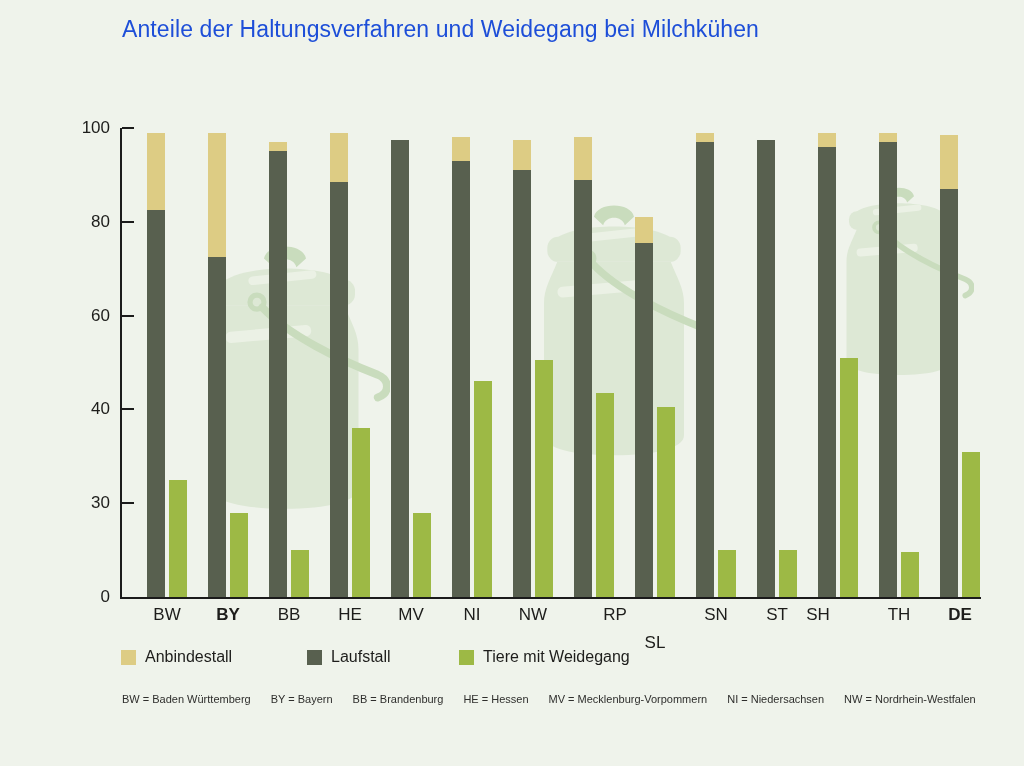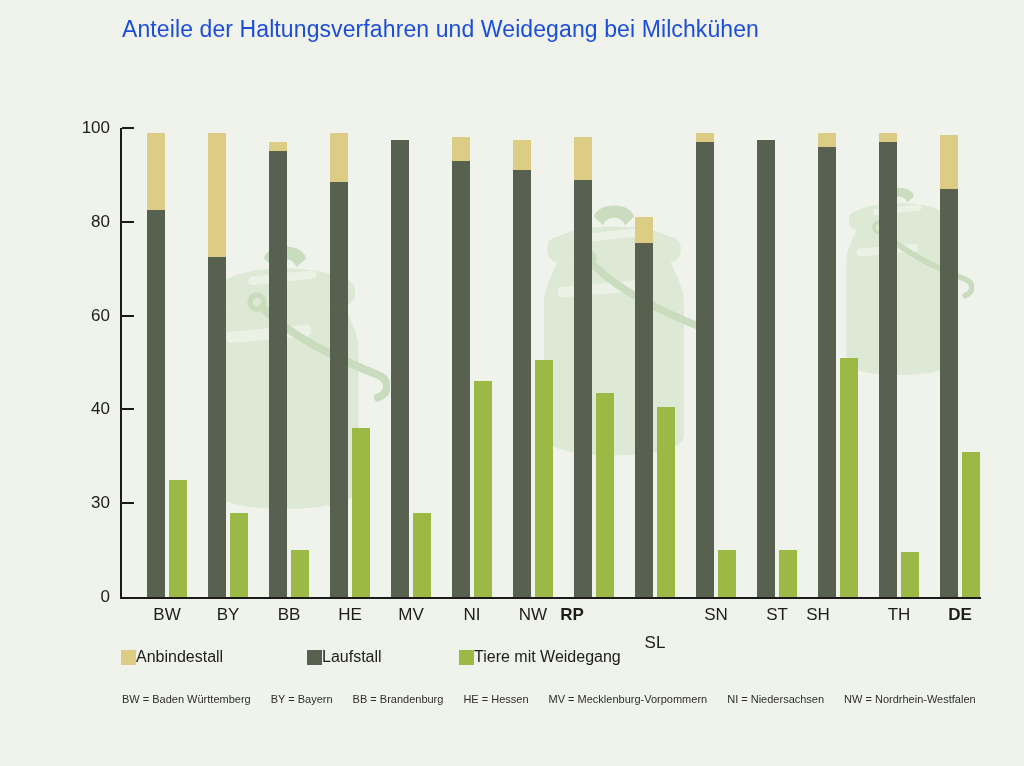--- a/index.html
+++ b/index.html
@@ -9,21 +9,21 @@
          font-weight:400;color:#1d4ed8;letter-spacing:.1px;}
   .plot{position:absolute;left:120px;top:128px;width:859px;height:469px;
         border-left:2px solid #1b1b1b;border-bottom:2px solid #1b1b1b;}
   .watermark{position:absolute;z-index:0;}
   .ytick{position:absolute;left:0;width:12px;height:2px;background:#1b1b1b;z-index:2;}
   .ylabel{position:absolute;left:-56px;width:44px;text-align:right;font-size:17px;color:#1d1d1b;z-index:2;}
   .bar{position:absolute;z-index:1;}
   .xlabel{position:absolute;width:60px;text-align:center;font-size:17px;color:#1d1d1b;top:477px;}
   .xlabel.bold{font-weight:700;}
   .legend{position:absolute;left:0;top:648px;width:1024px;height:20px;}
-  .legend-item{position:absolute;display:flex;align-items:center;}
+  .legend-item{position:absolute;display:flex;align-items:center;gap:9px;}
   .swatch{width:15px;height:15px;display:inline-block;}
   .legend-label{font-size:16px;color:#1d1d1b;}
   .footnotes{position:absolute;left:122px;top:693px;width:845px;font-size:11px;color:#2e2e2c;}
   .foot-row{display:flex;justify-content:space-between;margin-bottom:4px;white-space:nowrap;gap:20px;}
   .foot-item{display:inline-block;}
   .foot-item.bold{font-weight:700;}
   .defs-svg{position:absolute;width:0;height:0;}
 </style>
 <style>.wm-body{fill:#dde8d5;} .wm-accent{fill:#c9dcbd;}
     .wm-highlight{fill:#ebf1e5;} .wm-accent-stroke{stroke:#c9dcbd;}</style></head>
@@ -71,21 +71,21 @@
       <div class="ylabel" style="top: 83.8px;">80</div>
       <div class="ytick" style="top: -1px;"></div>
       <div class="ylabel" style="top: -10px;">100</div>
       <div class="bar" style="left: 25px; bottom: 0px; width: 18px; height: 386.925px; background: rgb(88, 96, 79);"></div>
       <div class="bar" style="left: 25px; bottom: 386.925px; width: 18px; height: 77.385px; background: rgb(221, 204, 132);"></div>
       <div class="bar" style="left: 47px; bottom: 0px; width: 18px; height: 117.25px; background: rgb(157, 185, 69);"></div>
       <div class="xlabel" style="left: 15px;">BW</div>
       <div class="bar" style="left: 86px; bottom: 0px; width: 18px; height: 340.025px; background: rgb(88, 96, 79);"></div>
       <div class="bar" style="left: 86px; bottom: 340.025px; width: 18px; height: 124.285px; background: rgb(221, 204, 132);"></div>
       <div class="bar" style="left: 108px; bottom: 0px; width: 18px; height: 84.42px; background: rgb(157, 185, 69);"></div>
-      <div class="xlabel" style="left: 76px;">BY</div>
+      <div class="xlabel" style="left: 76px; font-weight: bold;">BY</div>
       <div class="bar" style="left: 147px; bottom: 0px; width: 18px; height: 445.55px; background: rgb(88, 96, 79);"></div>
       <div class="bar" style="left: 147px; bottom: 445.55px; width: 18px; height: 9.38px; background: rgb(221, 204, 132);"></div>
       <div class="bar" style="left: 169px; bottom: 0px; width: 18px; height: 46.9px; background: rgb(157, 185, 69);"></div>
       <div class="xlabel" style="left: 137px;">BB</div>
       <div class="bar" style="left: 208px; bottom: 0px; width: 18px; height: 415.065px; background: rgb(88, 96, 79);"></div>
       <div class="bar" style="left: 208px; bottom: 415.065px; width: 18px; height: 49.245px; background: rgb(221, 204, 132);"></div>
       <div class="bar" style="left: 230px; bottom: 0px; width: 18px; height: 168.84px; background: rgb(157, 185, 69);"></div>
       <div class="xlabel" style="left: 198px;">HE</div>
       <div class="bar" style="left: 269px; bottom: 0px; width: 18px; height: 457.275px; background: rgb(88, 96, 79);"></div>
       <div class="bar" style="left: 291px; bottom: 0px; width: 18px; height: 84.42px; background: rgb(157, 185, 69);"></div>
@@ -94,21 +94,21 @@
       <div class="bar" style="left: 330px; bottom: 436.17px; width: 18px; height: 23.45px; background: rgb(221, 204, 132);"></div>
       <div class="bar" style="left: 352px; bottom: 0px; width: 18px; height: 215.74px; background: rgb(157, 185, 69);"></div>
       <div class="xlabel" style="left: 320px;">NI</div>
       <div class="bar" style="left: 391px; bottom: 0px; width: 18px; height: 426.79px; background: rgb(88, 96, 79);"></div>
       <div class="bar" style="left: 391px; bottom: 426.79px; width: 18px; height: 30.485px; background: rgb(221, 204, 132);"></div>
       <div class="bar" style="left: 413px; bottom: 0px; width: 18px; height: 236.845px; background: rgb(157, 185, 69);"></div>
       <div class="xlabel" style="left: 381px;">NW</div>
       <div class="bar" style="left: 452px; bottom: 0px; width: 18px; height: 417.41px; background: rgb(88, 96, 79);"></div>
       <div class="bar" style="left: 452px; bottom: 417.41px; width: 18px; height: 42.21px; background: rgb(221, 204, 132);"></div>
       <div class="bar" style="left: 474px; bottom: 0px; width: 18px; height: 204.015px; background: rgb(157, 185, 69);"></div>
-      <div class="xlabel" style="left: 420px; font-weight: bold;">RP</div>
+      <div class="xlabel" style="left: 463px;">RP</div>
       <div class="bar" style="left: 513px; bottom: 0px; width: 18px; height: 354.095px; background: rgb(88, 96, 79);"></div>
       <div class="bar" style="left: 513px; bottom: 354.095px; width: 18px; height: 25.795px; background: rgb(221, 204, 132);"></div>
       <div class="bar" style="left: 535px; bottom: 0px; width: 18px; height: 189.945px; background: rgb(157, 185, 69);"></div>
       <div class="xlabel" style="left: 503px; margin-top: 28px;">SL</div>
       <div class="bar" style="left: 574px; bottom: 0px; width: 18px; height: 454.93px; background: rgb(88, 96, 79);"></div>
       <div class="bar" style="left: 574px; bottom: 454.93px; width: 18px; height: 9.38px; background: rgb(221, 204, 132);"></div>
       <div class="bar" style="left: 596px; bottom: 0px; width: 18px; height: 46.9px; background: rgb(157, 185, 69);"></div>
       <div class="xlabel" style="left: 564px;">SN</div>
       <div class="bar" style="left: 635px; bottom: 0px; width: 18px; height: 457.275px; background: rgb(88, 96, 79);"></div>
       <div class="bar" style="left: 657px; bottom: 0px; width: 18px; height: 46.9px; background: rgb(157, 185, 69);"></div>

